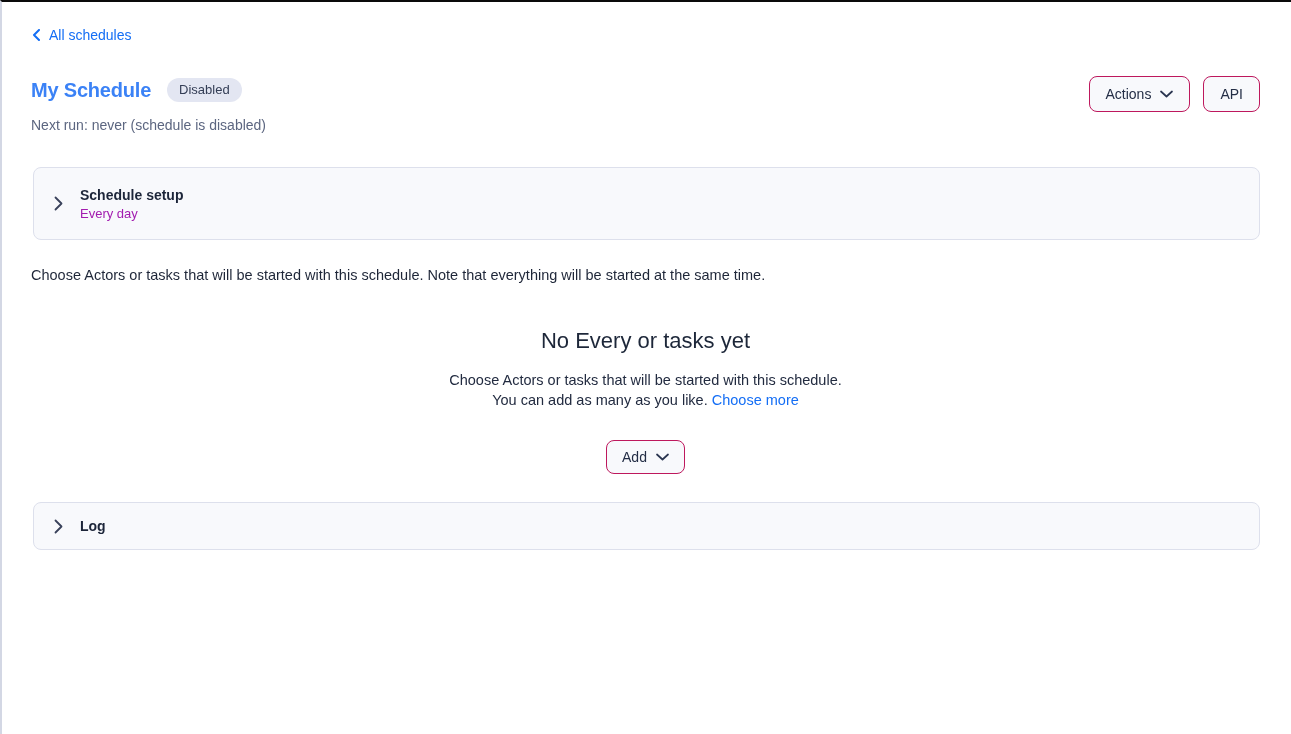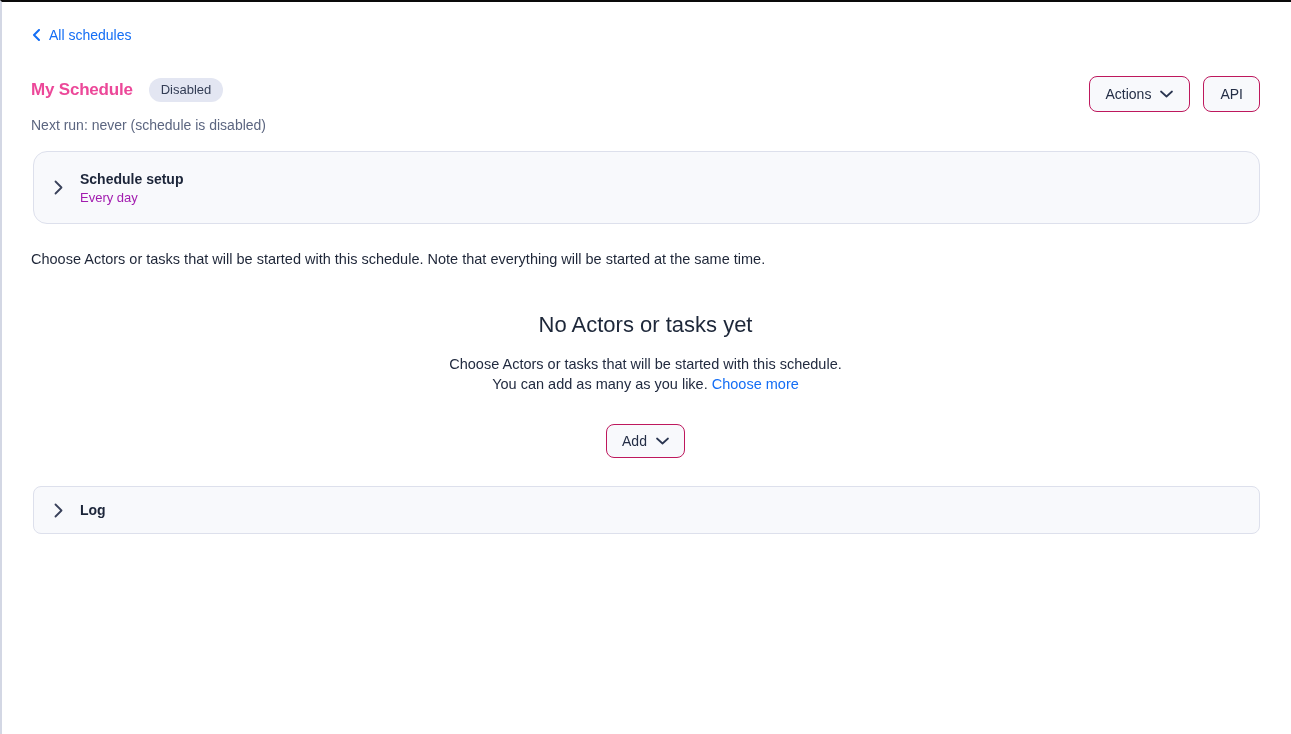--- a/index.html
+++ b/index.html
@@ -40,24 +40,24 @@
     display: flex;
     justify-content: space-between;
     align-items: flex-start;
   }
   .title-line {
     display: flex;
     align-items: center;
     gap: 16px;
   }
   h1.page-title {
-    font-size: 17px;
+    font-size: 20px;
     font-weight: 700;
     letter-spacing: -0.2px;
-    color: #ec4899;
+    color: #3b82f6;
     line-height: 30px;
   }
   .status-badge {
     display: inline-block;
     background: #e3e6f2;
     color: #333d55;
     font-size: 13px;
     font-weight: 500;
     line-height: 16px;
     padding: 4px 12px;
@@ -96,21 +96,21 @@
     margin: 0 0 0 2px;
     background: #f8f9fc;
     border: 1px solid #dde0ec;
     border-radius: 8px;
     display: flex;
     align-items: center;
     gap: 17px;
     padding: 14px 20px;
     cursor: pointer;
   }
-  .panel-setup { margin-top: 17px; min-height: 73px; border-radius: 14px; }
+  .panel-setup { margin-top: 33px; min-height: 73px; }
   .panel-log { margin-top: 28px; min-height: 48px; }
   .panel-title {
     font-size: 14px;
     font-weight: 700;
     color: #1c2539;
     line-height: 18px;
   }
   .panel-subtitle {
     font-size: 13px;
     color: #a21caf;
@@ -205,21 +205,21 @@
         <div class="panel-title">Schedule setup</div>
         <div class="panel-subtitle">Every day</div>
       </div>
     </div>
 
     
     <p class="description">Choose Actors or tasks that will be started with this schedule. Note that everything will be started at the same time.</p>
 
     
     <div class="empty-state">
-      <div class="empty-title">No Actors or tasks yet</div>
+      <div class="empty-title">No Every or tasks yet</div>
       <div class="empty-body">
         <div>Choose Actors or tasks that will be started with this schedule.</div>
         <div>
           <span>You can add as many as you like.</span>
           <a class="link-inline">Choose more</a>
         </div>
       </div>
       <div class="empty-add">
         <button class="btn btn-add">
           <span>Add</span>

